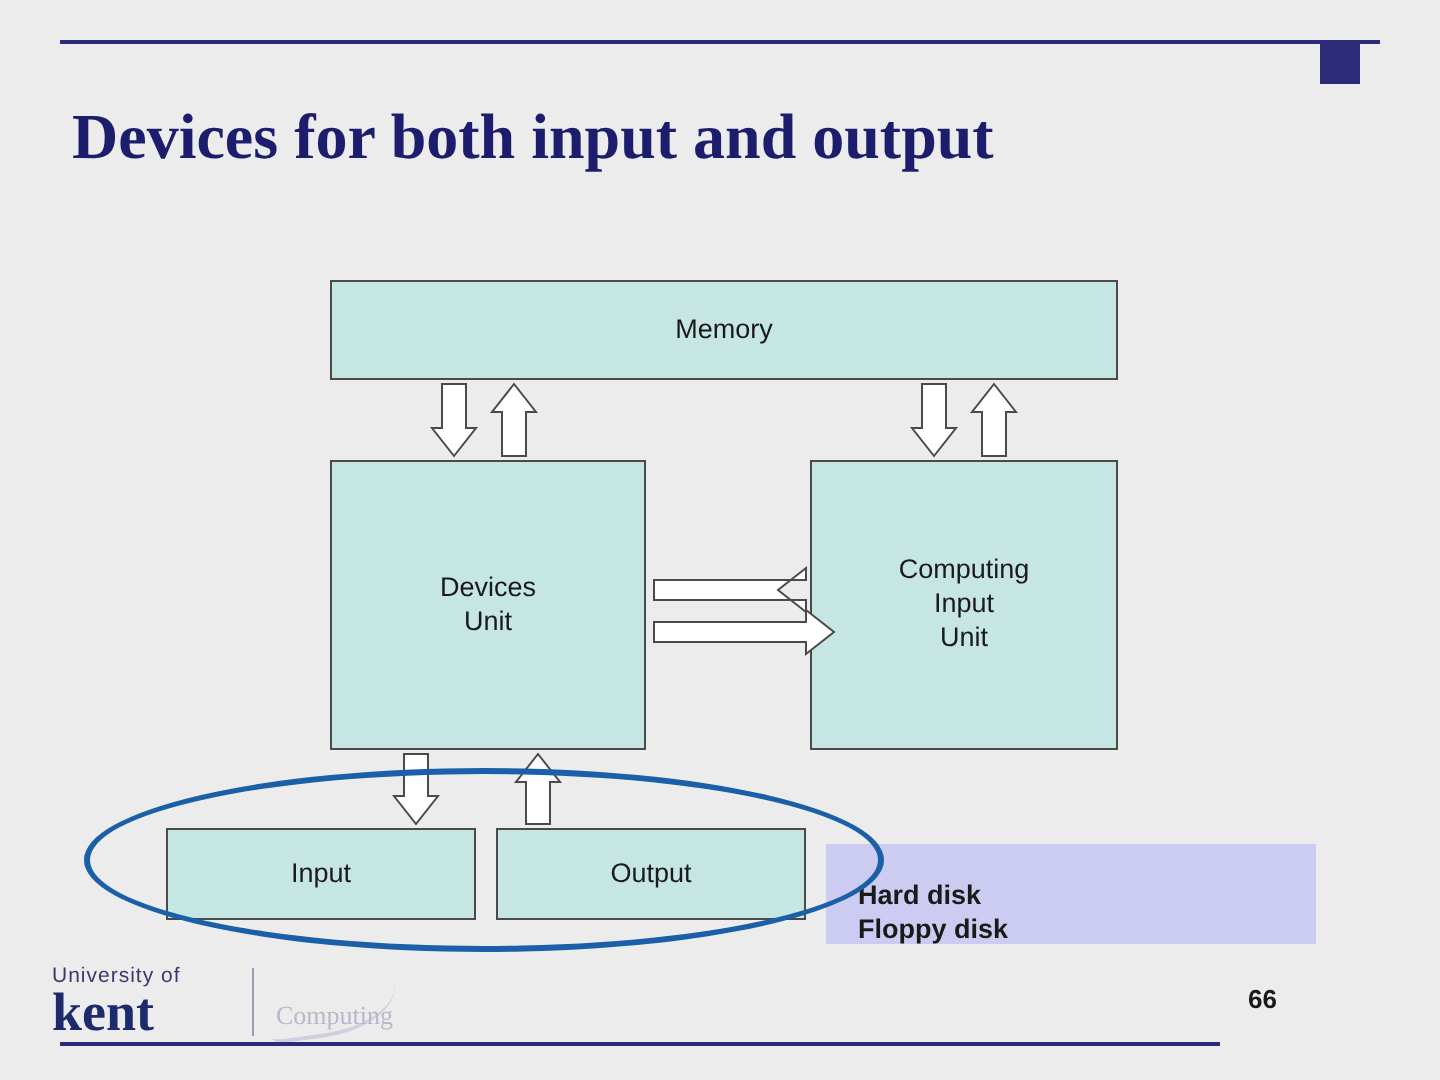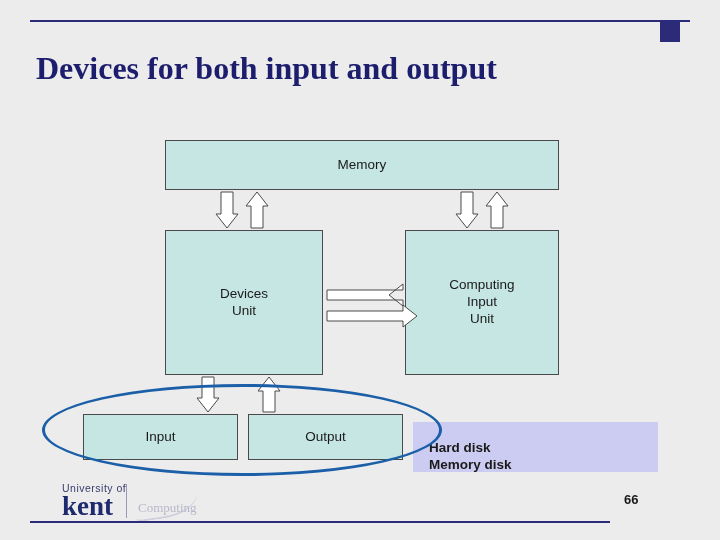--- a/index.html
+++ b/index.html
@@ -107,21 +107,20 @@
   .logo {
     position: absolute;
     left: 26px;
     top: 482px;
     width: 200px;
     height: 40px;
   }
   .logo-kent {
     font-family: "Liberation Serif", serif;
     color: #1d1d6e;
-    margin-left: 36px;
   }
   .logo-univ {
     font-size: 10.5px;
     letter-spacing: 0.5px;
     color: #3a3a6e;
     font-family: "Liberation Sans", sans-serif;
   }
   .logo-name {
     font-size: 27px;
     font-weight: bold;
@@ -197,21 +196,21 @@
     <span>Output</span>
   </div>
 
   <div class="box" id="box-input">
     <span>Input</span>
   </div>
 
   <div class="box" id="box-disk">
     <div class="disk-lines">
       <div>Hard disk</div>
-      <div>Memory disk</div>
+      <div>Floppy disk</div>
     </div>
   </div>
 
   <svg class="arrow" style="left:0;top:0;width:720px;height:540px;pointer-events:none;" viewBox="0 0 720 540">
     <defs>
       <marker id="ah-w" markerWidth="7" markerHeight="7" refX="3.2" refY="3.5" orient="auto">
         <polygon points="0,0 7,3.5 0,7" fill="#ffffff" stroke="#4a4a4a" stroke-width="0.7"></polygon>
       </marker>
     </defs>
 

